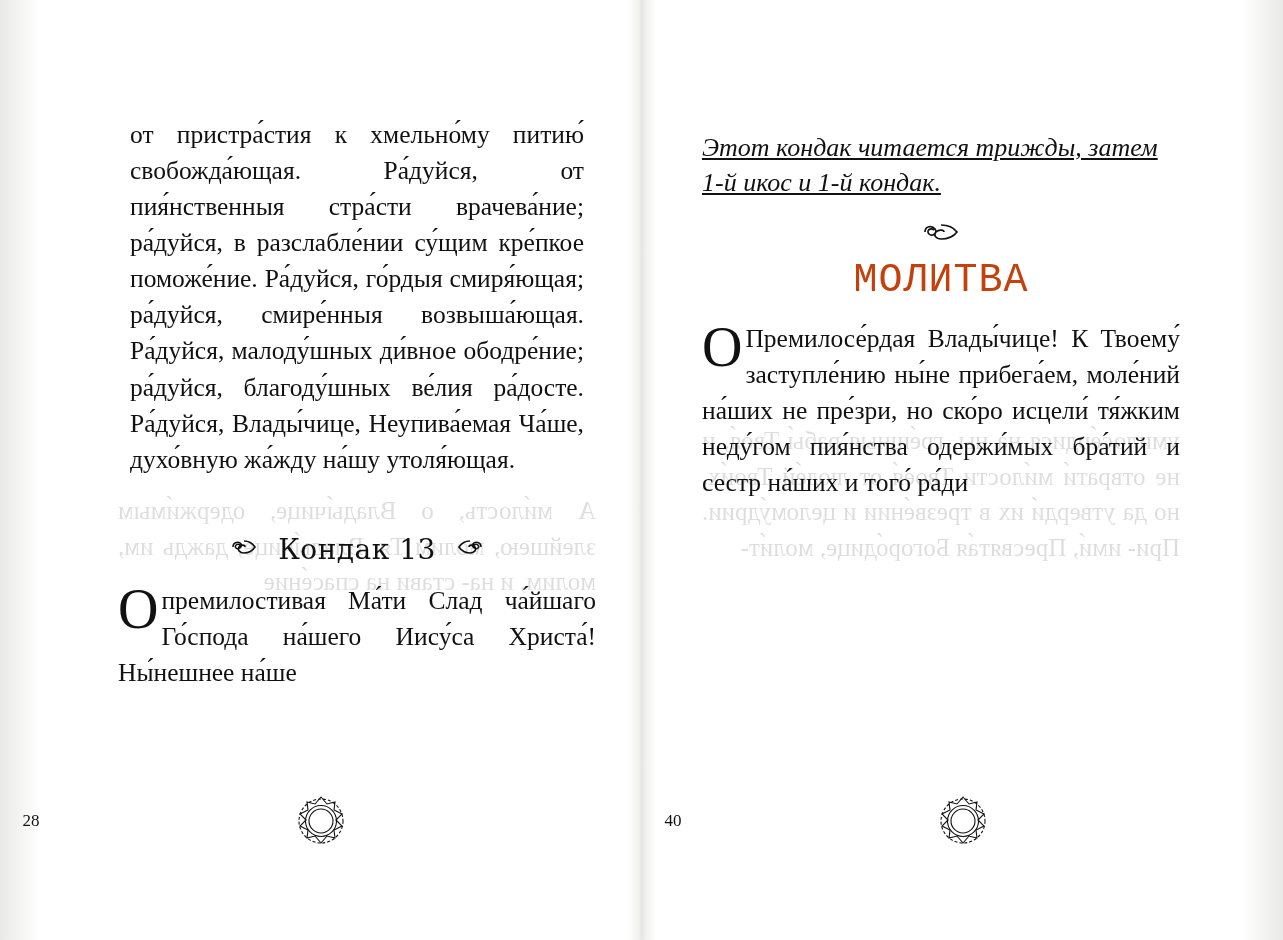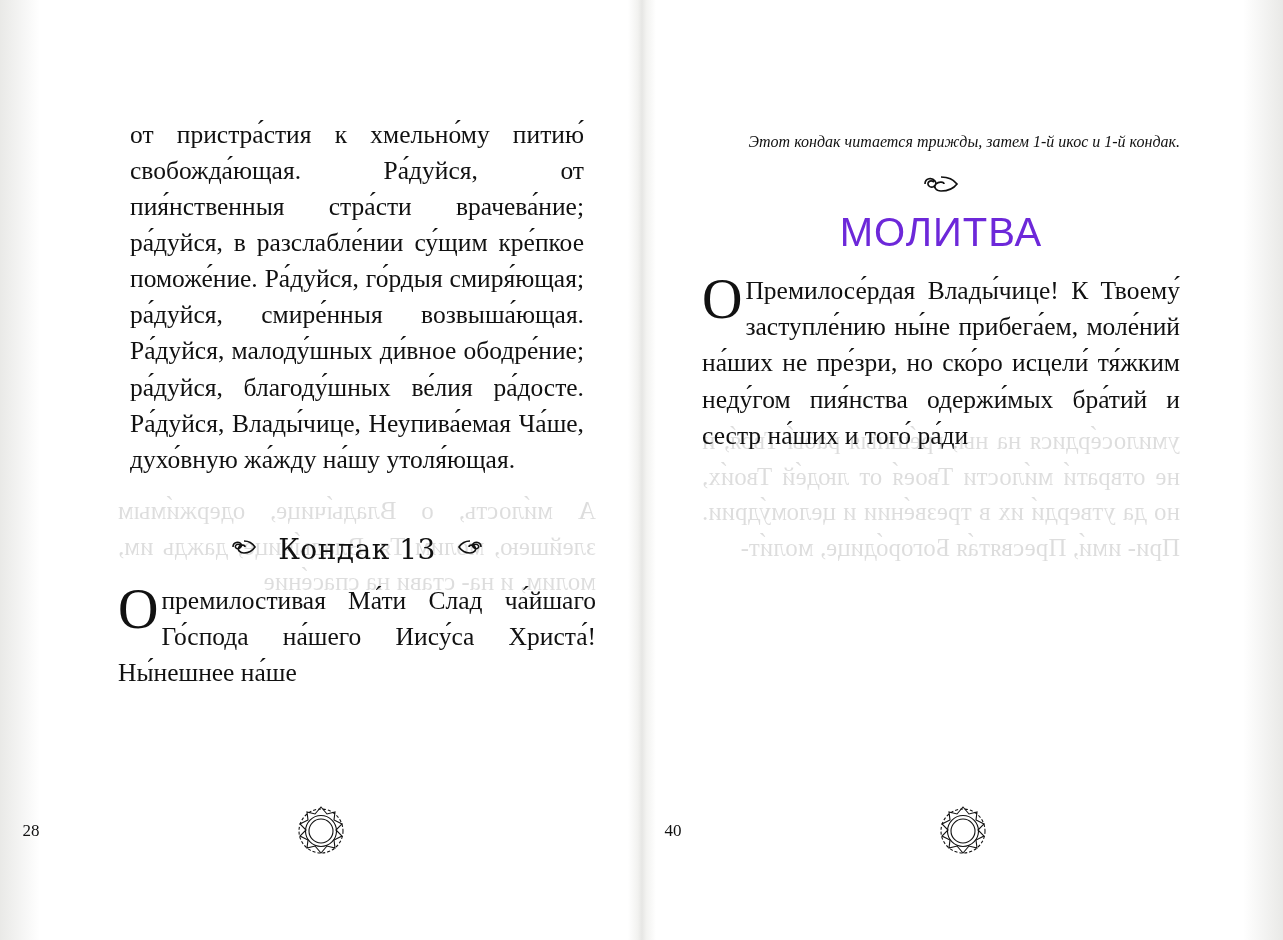--- a/index.html
+++ b/index.html
@@ -106,25 +106,26 @@
     line-height: 0.86;
     padding: 2px 3px 0 0;
     font-family: "Liberation Serif", serif;
     color: #111;
   }
 
   .rubric {
     position: relative;
     z-index: 2;
     font-style: italic;
-    font-size: 16px;
+    font-size: 26px;
     line-height: 1.33;
-    text-align: right;
+    text-align: left;
     color: #111;
     margin: 26px 0 0 0;
+    text-decoration: underline;
   }
 
   .ornament-rule {
     position: relative;
     z-index: 2;
     text-align: center;
     margin: 22px 0 6px 0;
     color: #111;
   }
   .ornament-rule .knot {
@@ -153,33 +154,33 @@
   .heading-title {
     display: inline-block;
     font-family: "DejaVu Serif", serif;
     font-size: 28px;
   }
 
   .big-heading {
     position: relative;
     z-index: 2;
     text-align: center;
-    font-family: Liberation Sans, sans-serif;
+    font-family: Liberation Mono, monospace;
     font-size: 40px;
     letter-spacing: 1px;
     margin: 10px 0 18px 0;
-    color: #6d28d9;
+    color: #c2410c;
   }
 
   .spacer-lg { height: 26px; }
 
   
   .folio {
     position: absolute;
-    bottom: 74px;
+    bottom: 84px;
     width: 100%;
     text-align: center;
   }
   .medallion {
     display: inline-block;
     position: relative;
     width: 62px;
     height: 62px;
   }
   .medallion svg { display: block; }

